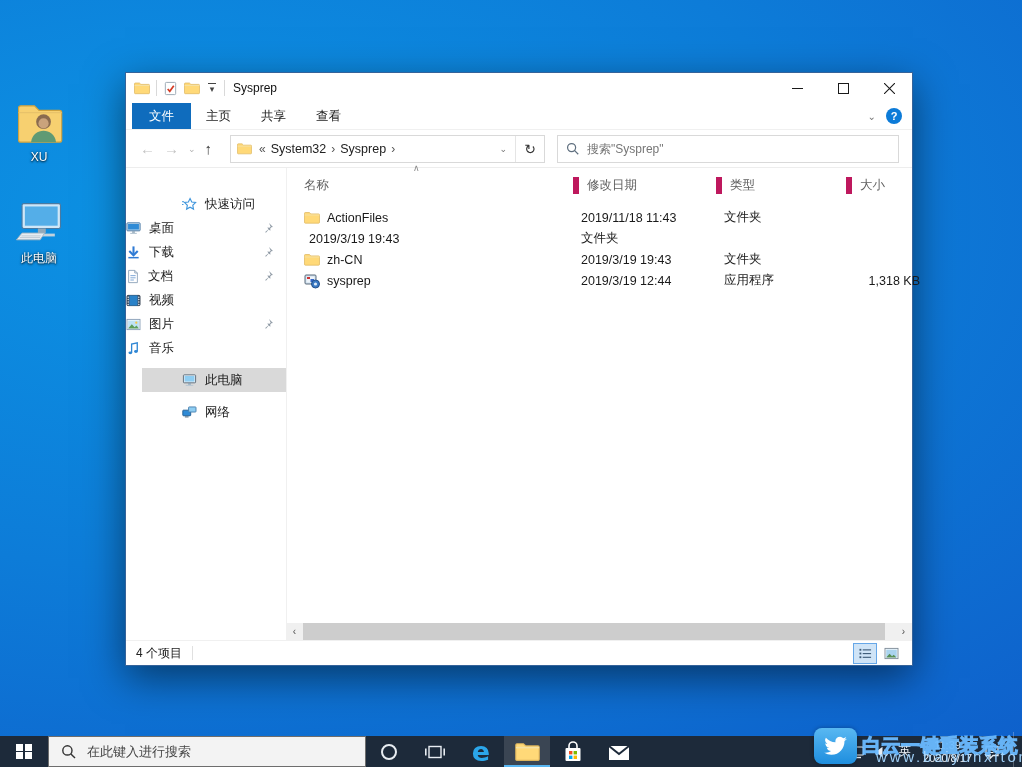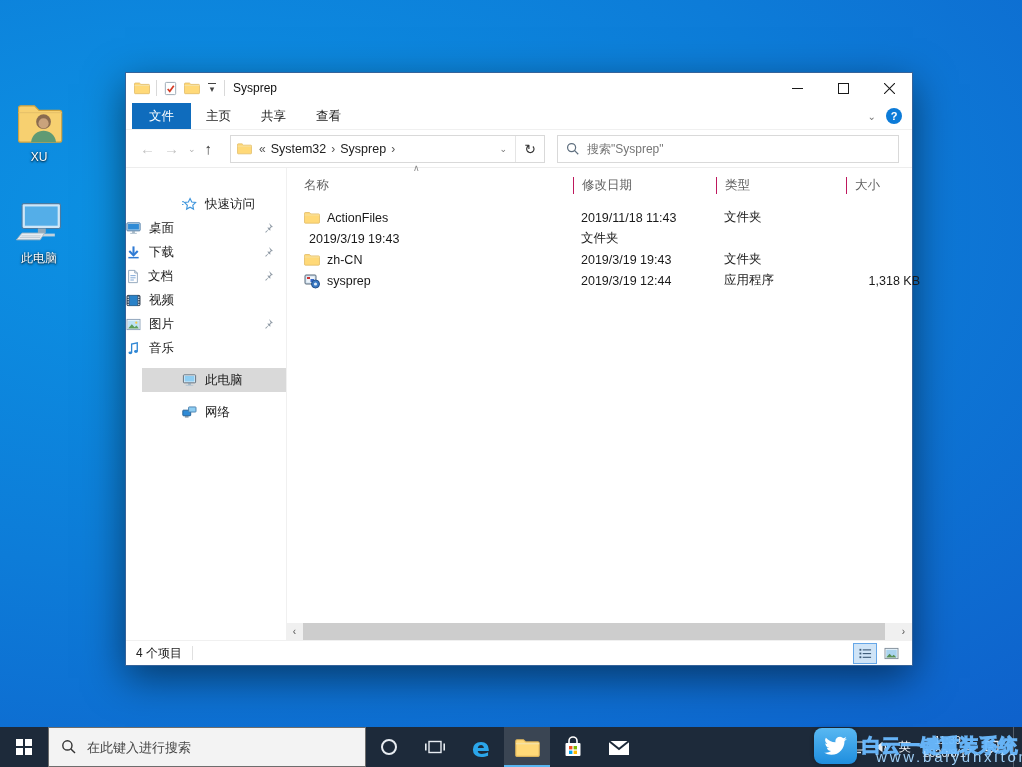--- a/index.html
+++ b/index.html
@@ -66,41 +66,41 @@
   .side-item .pin { margin-left:auto; margin-right:12px; }
   .lvl1 { padding-left:40px;margin-left:16px; }
   .lvl2 { }
   .side-item.selected { background:#d9d9d9; }
   .side-gap { height:8px; }
 
   .file-area { flex:1; position:relative; border-left:1px solid #f0f0f0; display:flex; flex-direction:column; min-width:0; }
   .col-grid { display:grid; grid-template-columns:272px 143px 130px 88px; padding-left:14px; }
   .list-header { height:32px; align-items:end; padding-bottom:6px; position:relative; flex:0 0 auto; }
   .hcell { font-size:12.5px; color:#5f5f5f; position:relative; padding-left:3px; }
-  .hcell + .hcell { border-left:1px solid #be185d; padding-left:8px; }
+  .hcell + .hcell { border-left:6px solid #be185d; padding-left:8px; }
   .sort-caret { position:absolute; top:-14px; left:112px; font-size:9px; color:#8a8a8a; }
   .rows { margin-top:7px; }
   .frow { height:21px; align-items:center; font-size:12.5px; color:#1a1a1a; }
   .fname { display:flex; align-items:center; gap:7px; padding-left:3px; }
   .fcell { padding-left:8px; }
   .fsize { text-align:right; padding-right:14px; }
 
   .hscroll { height:17px; margin-left:160px; background:#f0f0f0; display:flex; align-items:center; flex:0 0 auto; }
   .hs-arrow { width:17px; text-align:center; font-size:10px; color:#505050; }
   .hs-thumb { height:17px; background:#cdcdcd; flex:1; margin-right:10px; }
 
   .statusbar { height:25px; border-top:1px solid #f0f0f0; display:flex; align-items:center;
     padding:0 10px; font-size:12px; color:#222; flex:0 0 auto; }
   .status-sep { width:1px; height:14px; background:#e0e0e0; margin-left:10px; }
   .view-btns { margin-left:auto; display:flex; gap:4px; }
   .vbtn { width:22px; height:19px; display:flex; align-items:center; justify-content:center; }
   .vbtn.active { background:#cfe4f7; outline:1px solid #66a7e8; }
 
   
-  .taskbar { position:absolute; left:0; bottom:0; width:1022px; height:40px; background:#1d2a3a;
+  .taskbar { position:absolute; left:0; bottom:0; width:1022px; height:31px; background:#1d2a3a;
     display:flex; align-items:stretch; z-index:10; }
   .start-btn { width:48px; display:flex; align-items:center; justify-content:center; }
   .win-logo { display:grid; grid-template-columns:7px 7px; grid-template-rows:7px 7px; gap:1.5px; }
   .win-logo span { background:#fff; }
   .tb-search { width:318px; background:#f3f3f3; border:1px solid #6d6d6d; display:flex; align-items:center;
     gap:10px; padding:0 12px; }
   .tb-search input { border:none; outline:none; background:transparent; flex:1; font-size:13px; color:#333;
     font-family:"Liberation Sans","DejaVu Sans",sans-serif; }
   .tb-search input::placeholder { color:#454545; opacity:1; }
   .ti { width:46px; display:flex; align-items:center; justify-content:center; }

